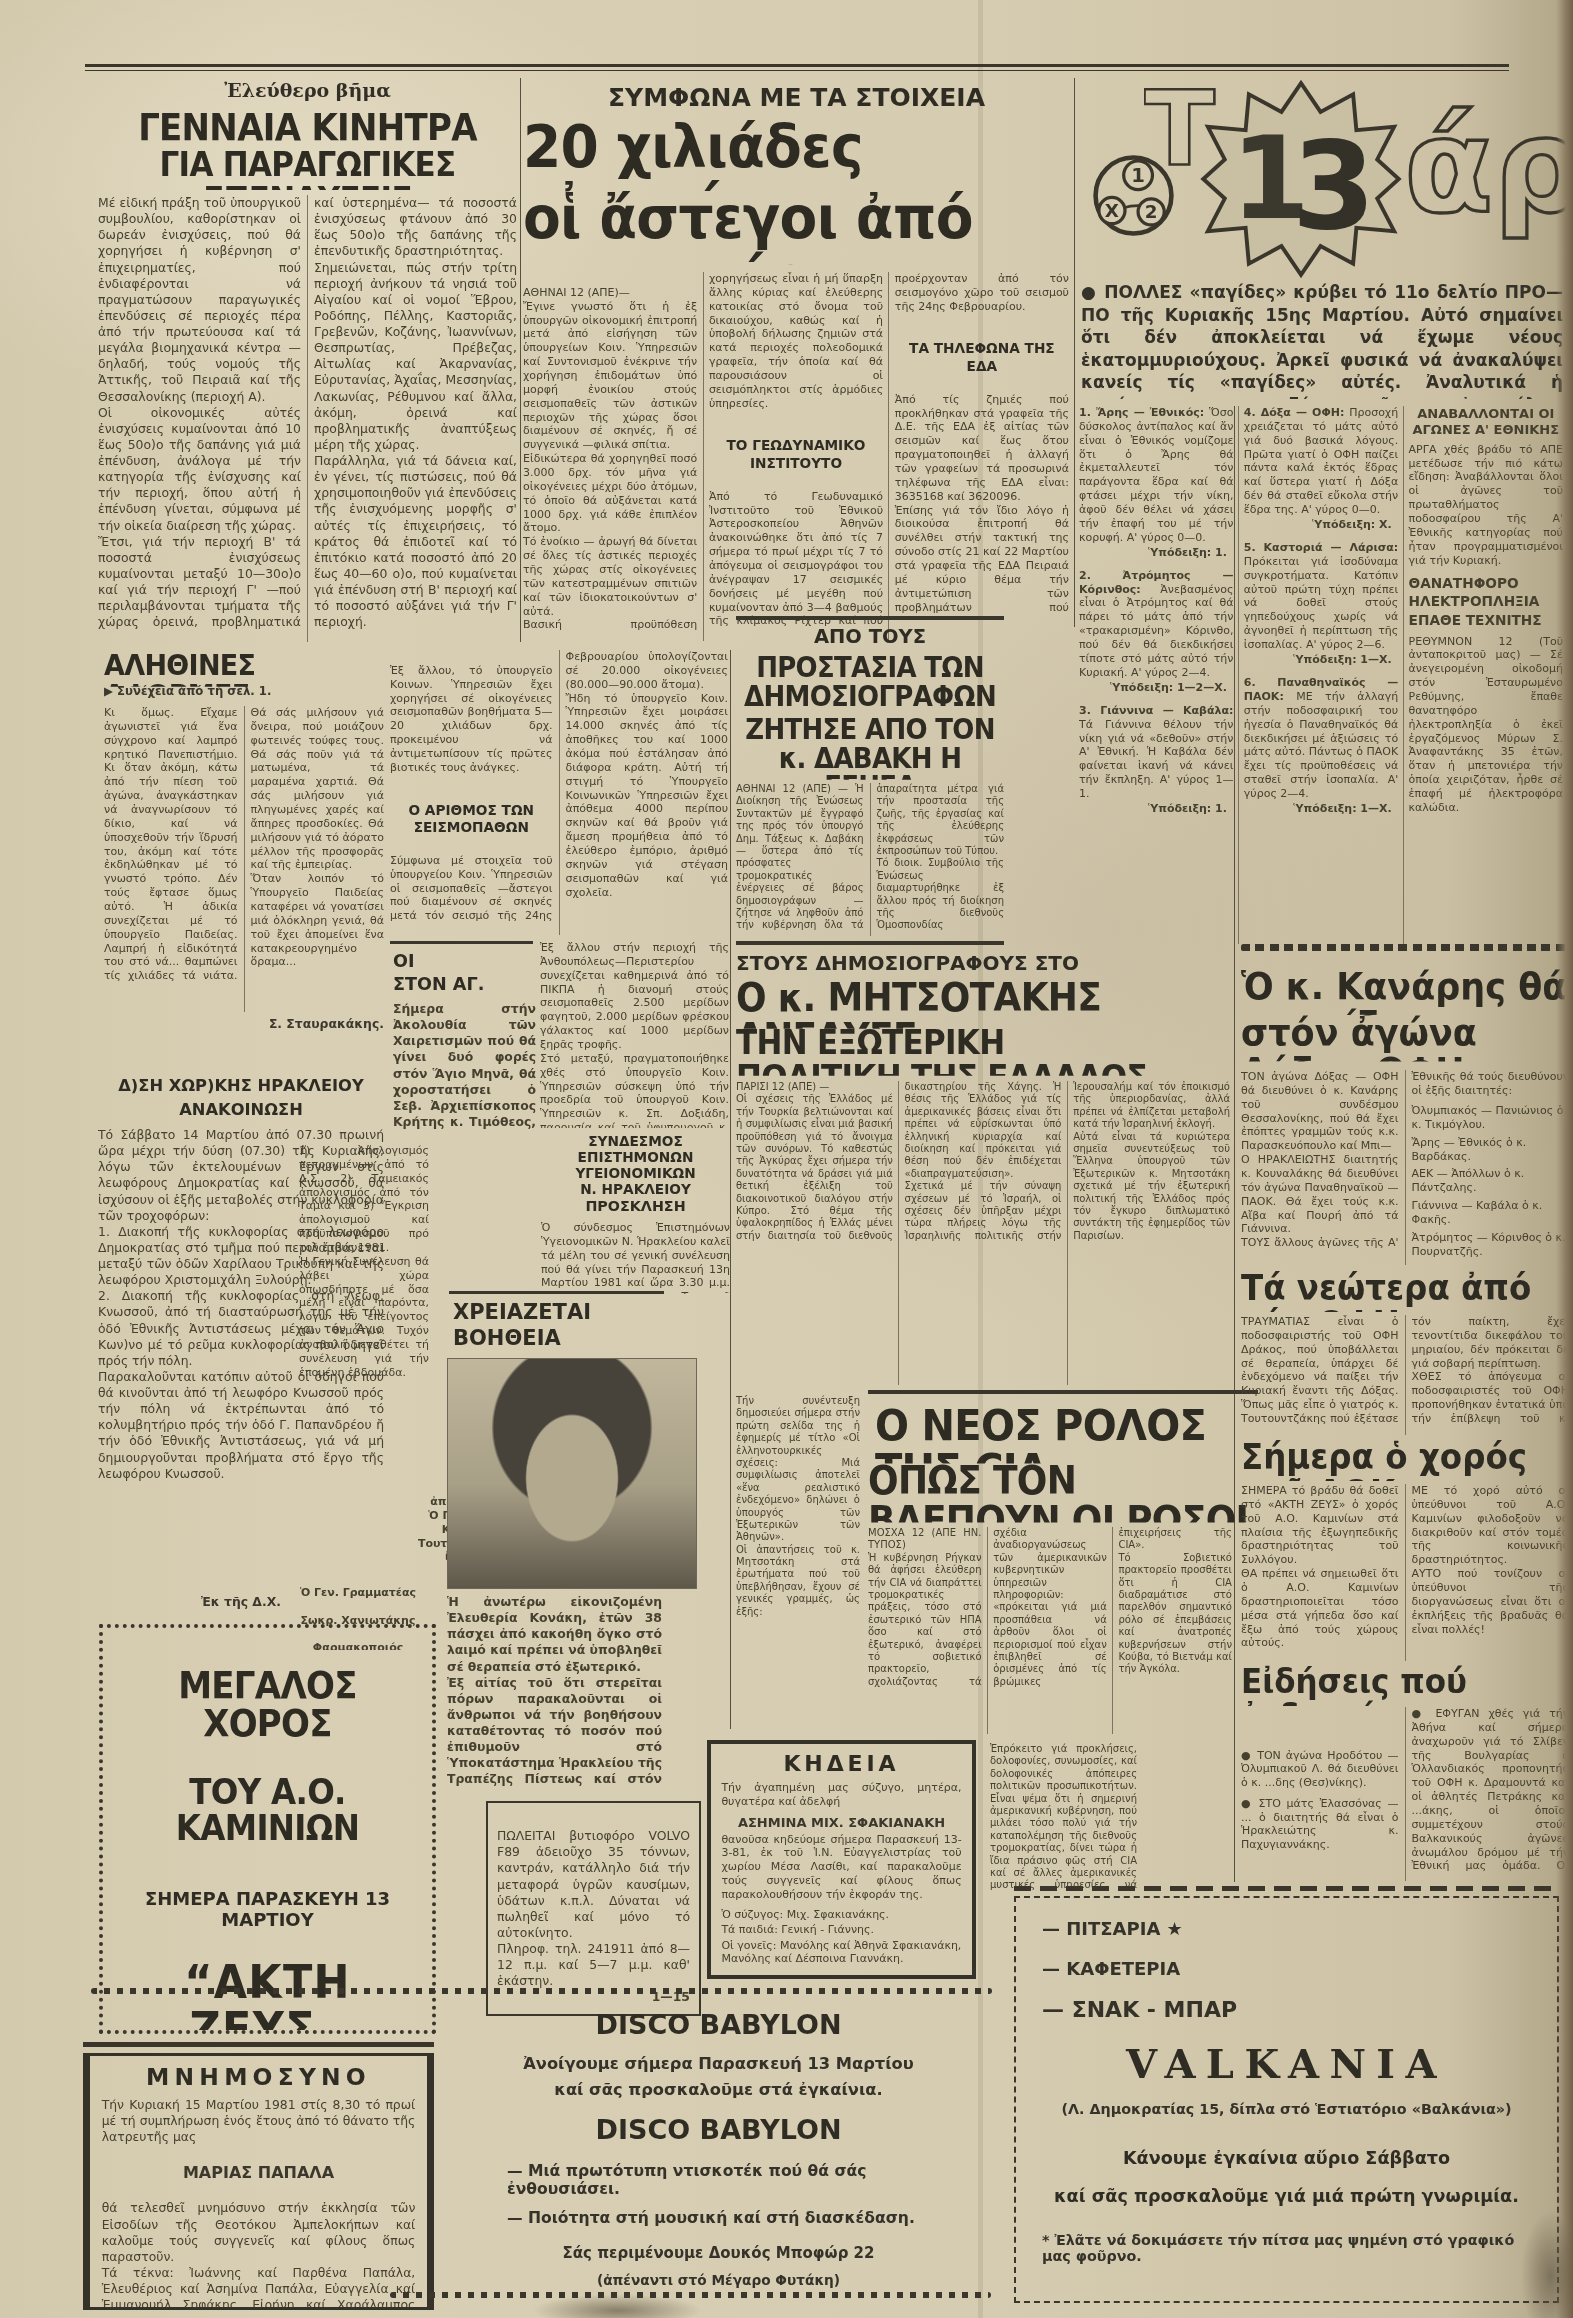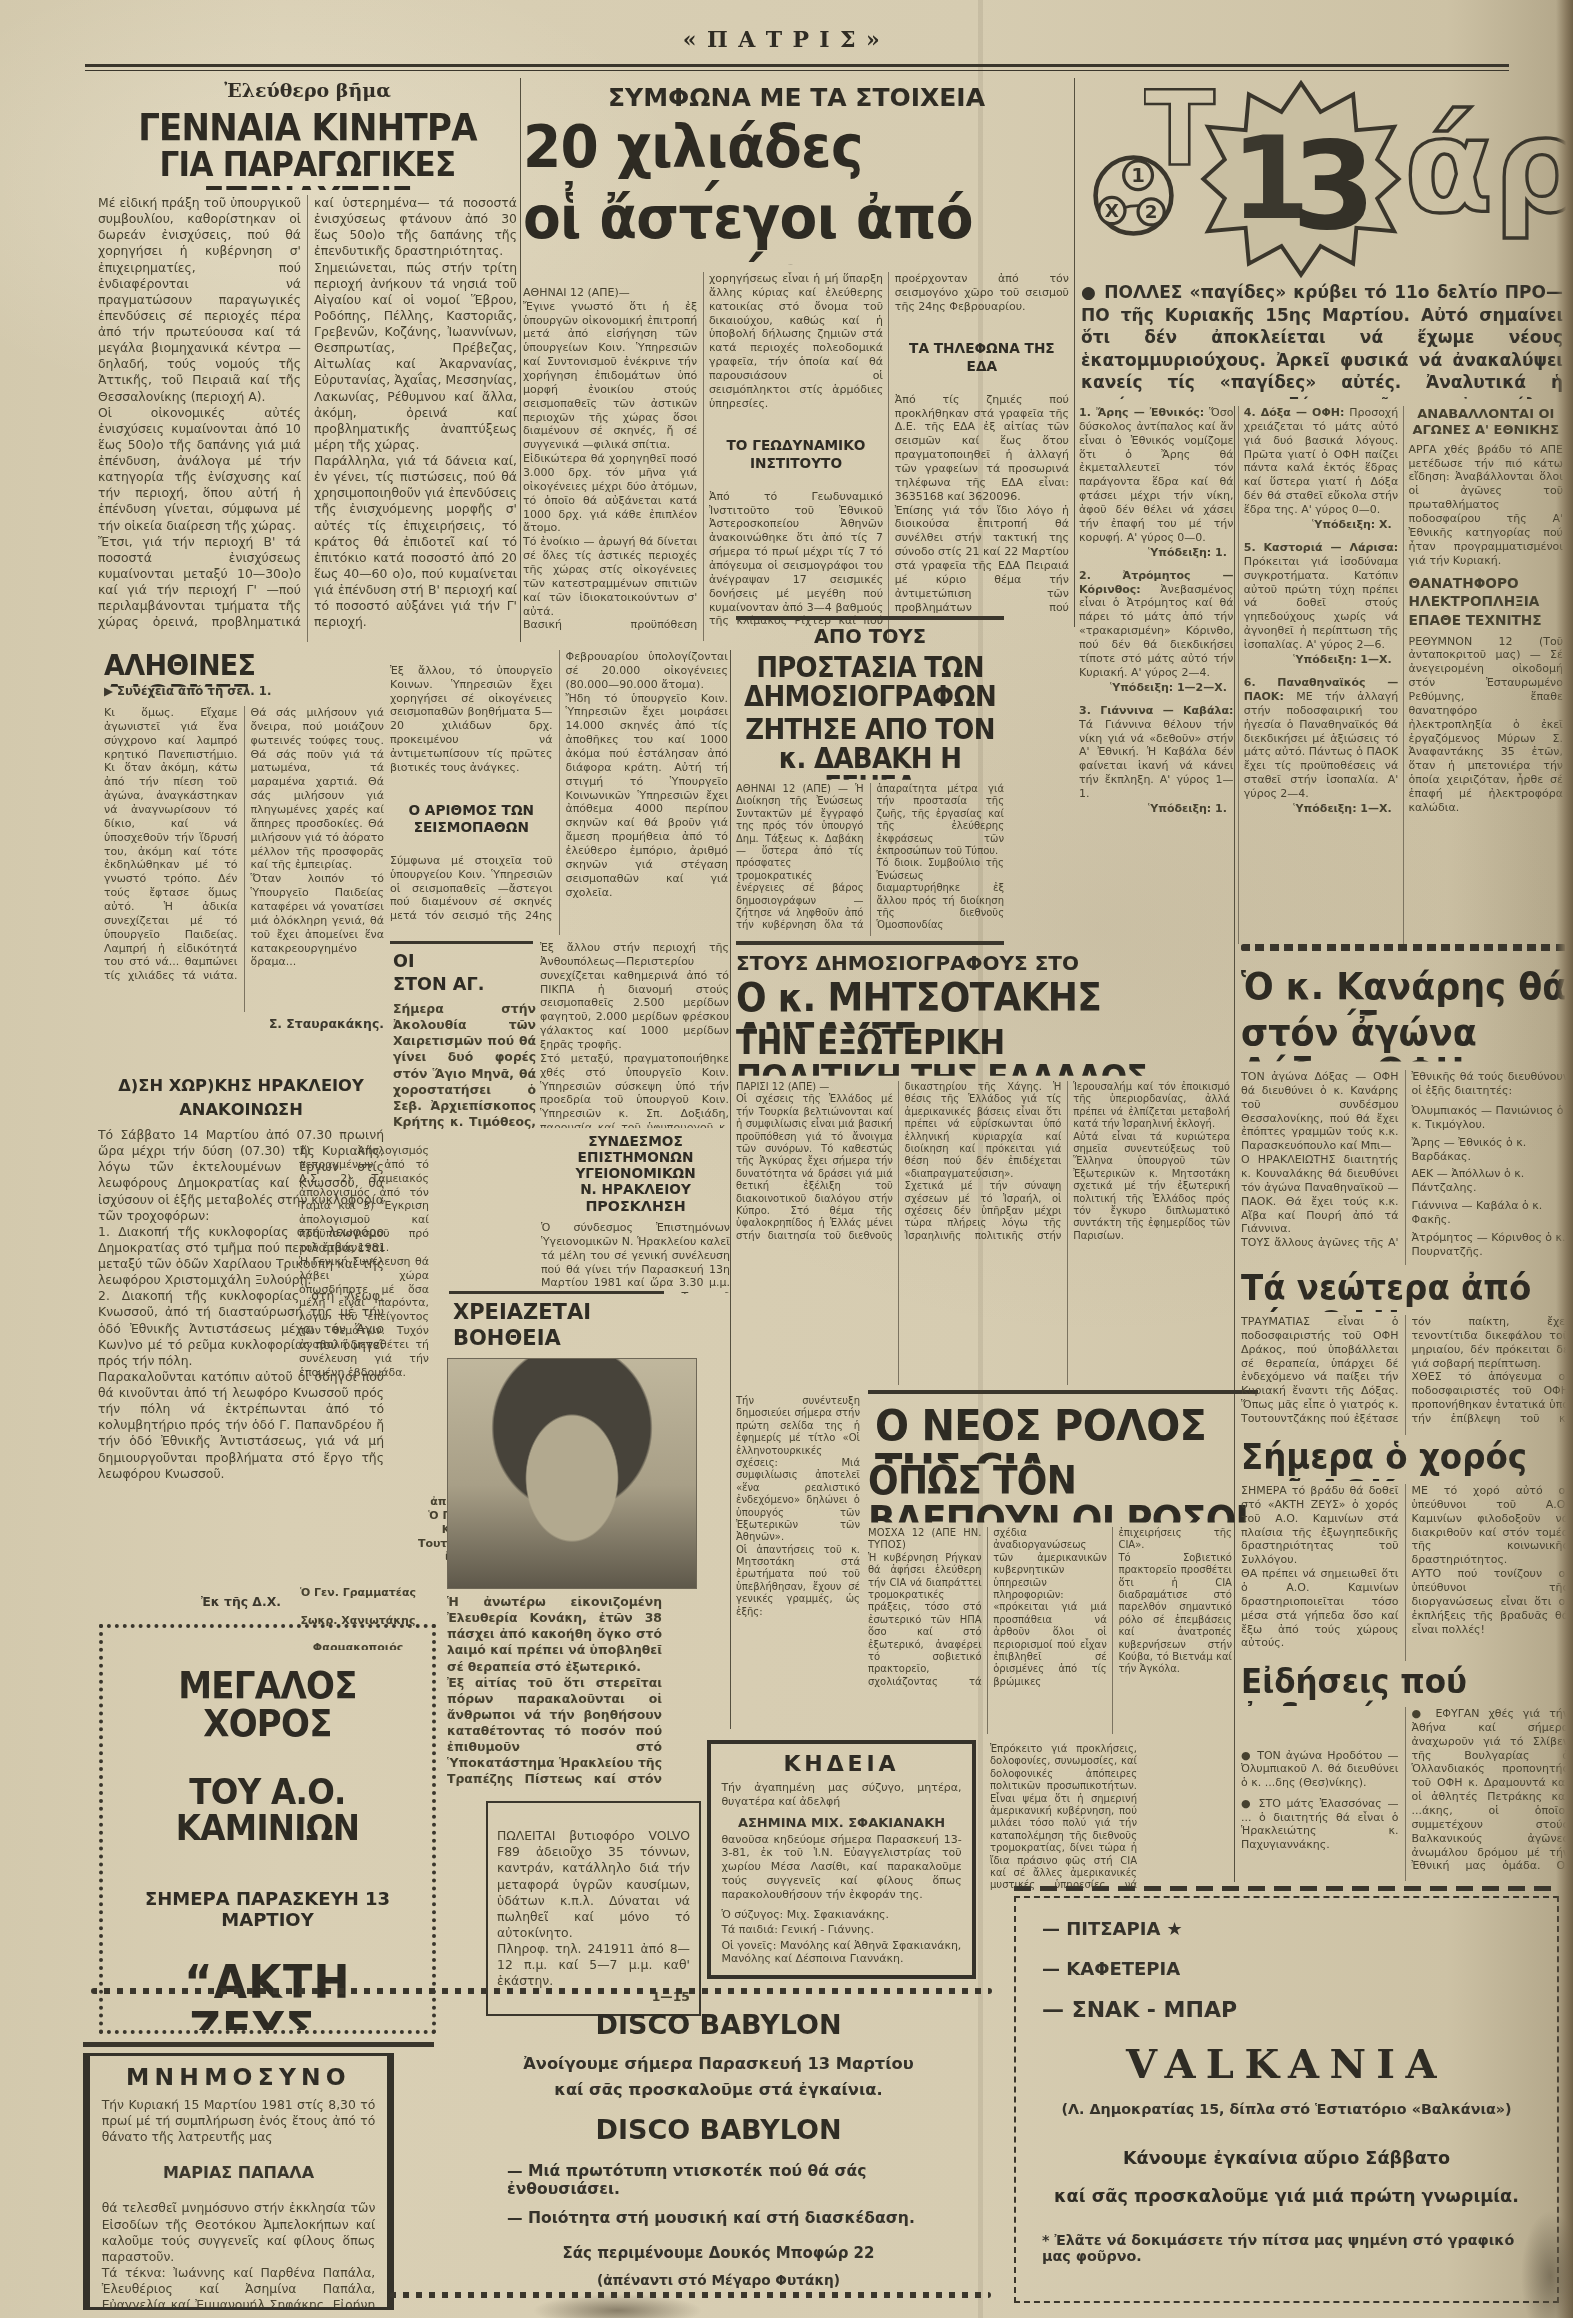--- a/index.html
+++ b/index.html
@@ -39,21 +39,20 @@
   
   .fold{position:absolute;top:0;width:4.6px;height:100%;background:rgba(70,60,40,.10);}
   .edge-r{position:absolute;right:0;top:0;width:17px;height:100%;background:linear-gradient(90deg,transparent,#8a7b60 60%,#6f6148);}
   .smudge{position:absolute;background:radial-gradient(closest-side,#5f5542,transparent);opacity:.65;border-radius:50%;}
 </style>
 </head>
 <body>
 
 <div class="page">
 
-  <div class="blk ctr" style="left:0;top:26px;width:1573px;height:34px;font-family:'DejaVu Serif',serif;font-size:22px;font-weight:bold;letter-spacing:10.4px;color:#2f2c24;">«ΠΑΤΡΙΣ»</div>
   <div class="hrule" style="left:85px;top:64px;width:1424px;height:3.3px;"></div>
   <div class="hrule" style="left:85px;top:70px;width:1424px;height:1.3px;"></div>
 
   <div class="vrule" style="left:520px;top:78px;height:564px;"></div>
   <div class="vrule" style="left:1074px;top:78px;height:549px;"></div>
   <div class="vrule" style="left:730px;top:650px;height:1079px;"></div>
   <div class="vrule" style="left:1234px;top:406px;height:1476px;"></div>
 
   <div class="blk ctr" style="left:98px;top:79px;width:419px;height:27px;font-family:'DejaVu Serif',serif;font-size:19px;font-weight:bold;color:#332f27;">Ἐλεύθερο  βῆμα</div>
   <div class="blk ctr hl" style="left:98px;top:109px;width:419px;height:39px;font-size:34px;">ΓΕΝΝΑΙΑ ΚΙΝΗΤΡΑ</div>
@@ -252,21 +251,21 @@
 
   <div class="blk" style="left:99px;top:1624px;width:337px;height:410px;border:4.6px dotted #3a362c;padding:13px;box-sizing:border-box;text-align:center;">
     <div class="hl" style="font-size:34px;margin-top:26px;">ΜΕΓΑΛΟΣ ΧΟΡΟΣ</div>
     <div class="hl" style="font-size:32.5px;margin-top:39px;">ΤΟΥ Α.Ο. ΚΑΜΙΝΙΩΝ</div>
     <div class="b" style="font-size:18px;margin-top:46px;color:#2f2c24;">ΣΗΜΕΡΑ ΠΑΡΑΣΚΕΥΗ 13 ΜΑΡΤΙΟΥ</div>
     <div class="hl" style="font-size:43px;margin-top:29px;letter-spacing:1.3px;">“ΑΚΤΗ ΖΕΥΣ„</div>
 
   </div>
 
   <div class="hrule" style="left:83px;top:2042px;width:351px;height:5.2px;"></div>
-  <div class="blk" style="left:83px;top:2053px;width:311px;height:257px;border:3.9px solid #35322a;border-left-width:7.8px;border-right-width:7.8px;padding:6.5px 11.7px;box-sizing:border-box;">
+  <div class="blk" style="left:83px;top:2053px;width:351px;height:257px;border:3.9px solid #35322a;border-left-width:7.8px;border-right-width:7.8px;padding:6.5px 11.7px;box-sizing:border-box;">
     <div class="ctr b" style="font-size:23.4px;letter-spacing:5.2px;color:#2f2c24;">ΜΝΗΜΟΣΥΝΟ</div>
     <p class="jt body-m" style="margin-top:6.5px;">Τήν Κυριακή 15 Μαρτίου 1981 στίς 8,30 τό πρωί μέ τή συμπλήρωση ἑνός ἔτους ἀπό τό θάνατο τῆς λατρευτῆς μας</p>
     <div class="ctr b" style="font-size:16px;margin:18px 0;">ΜΑΡΙΑΣ ΠΑΠΑΛΑ</div>
     <p class="jt body-m">θά τελεσθεῖ μνημόσυνο στήν ἐκκλησία τῶν Εἰσοδίων τῆς Θεοτόκου Ἀμπελοκήπων καί καλοῦμε τούς συγγενεῖς καί φίλους ὅπως παραστοῦν.
 Τά τέκνα: Ἰωάννης καί Παρθένα Παπάλα, Ἐλευθέριος καί Ἀσημίνα Παπάλα, Εὐαγγελία καί Ἐμμανουήλ Σηφάκης, Εἰρήνη καί Χαράλαμπος Πανταζῆς, Κυριακή καί Χρῆστος Φοβάκης.</p>
     <p class="body-m">Οἱ ἔγγονοί — οἱ λοιποί συγγενεῖς.</p>
   </div>
 
   <div class="dotty" style="left:91px;top:1988px;width:901px;"></div>
   <div class="blk" style="left:481px;top:2009px;width:475px;height:280px;">

